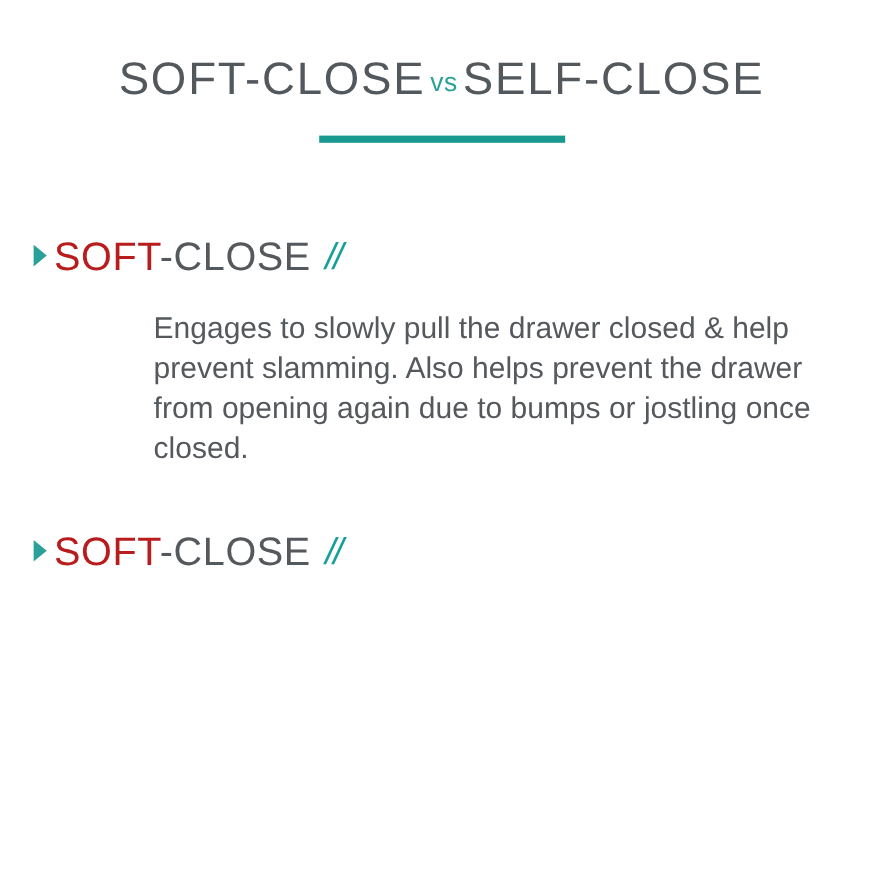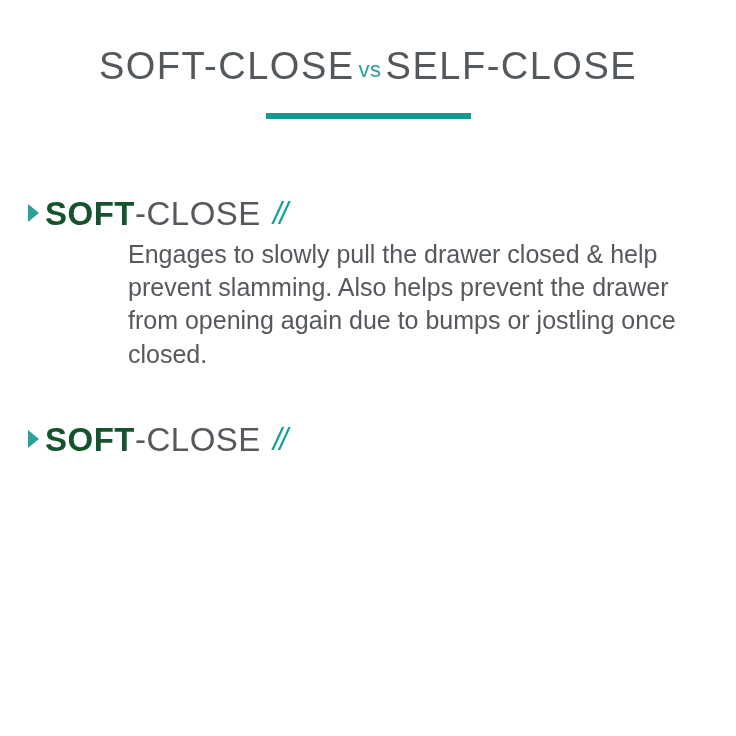--- a/index.html
+++ b/index.html
@@ -73,39 +73,39 @@
     border-left: 11px solid #2aa198;
     margin-right: 6px;
     flex: 0 0 auto;
   }
   .section-title {
     font-size: 33px;
     letter-spacing: 0.5px;
     white-space: nowrap;
   }
   .section-title .kw {
-    color: #14532d;
-    font-weight: 700;
+    color: #b91c1c;
+    font-weight: 400;
   }
   .section-title .rest {
     color: #55595d;
     font-weight: 400;
     text-align: center;
   }
   .slashes {
     color: #14a099;
     font-size: 31px;
     font-style: italic;
     font-weight: 400;
     margin-left: 12px;
     letter-spacing: -2px;
   }
 
   .section-body {
-    margin-top: 8px;
+    margin-top: 28px;
     padding-left: 100px;
     font-size: 25px;
     line-height: 1.33;
     color: #55595d;
     font-weight: 400;
   }
   .section-body p {
     margin: 0;
   }
 </style>

